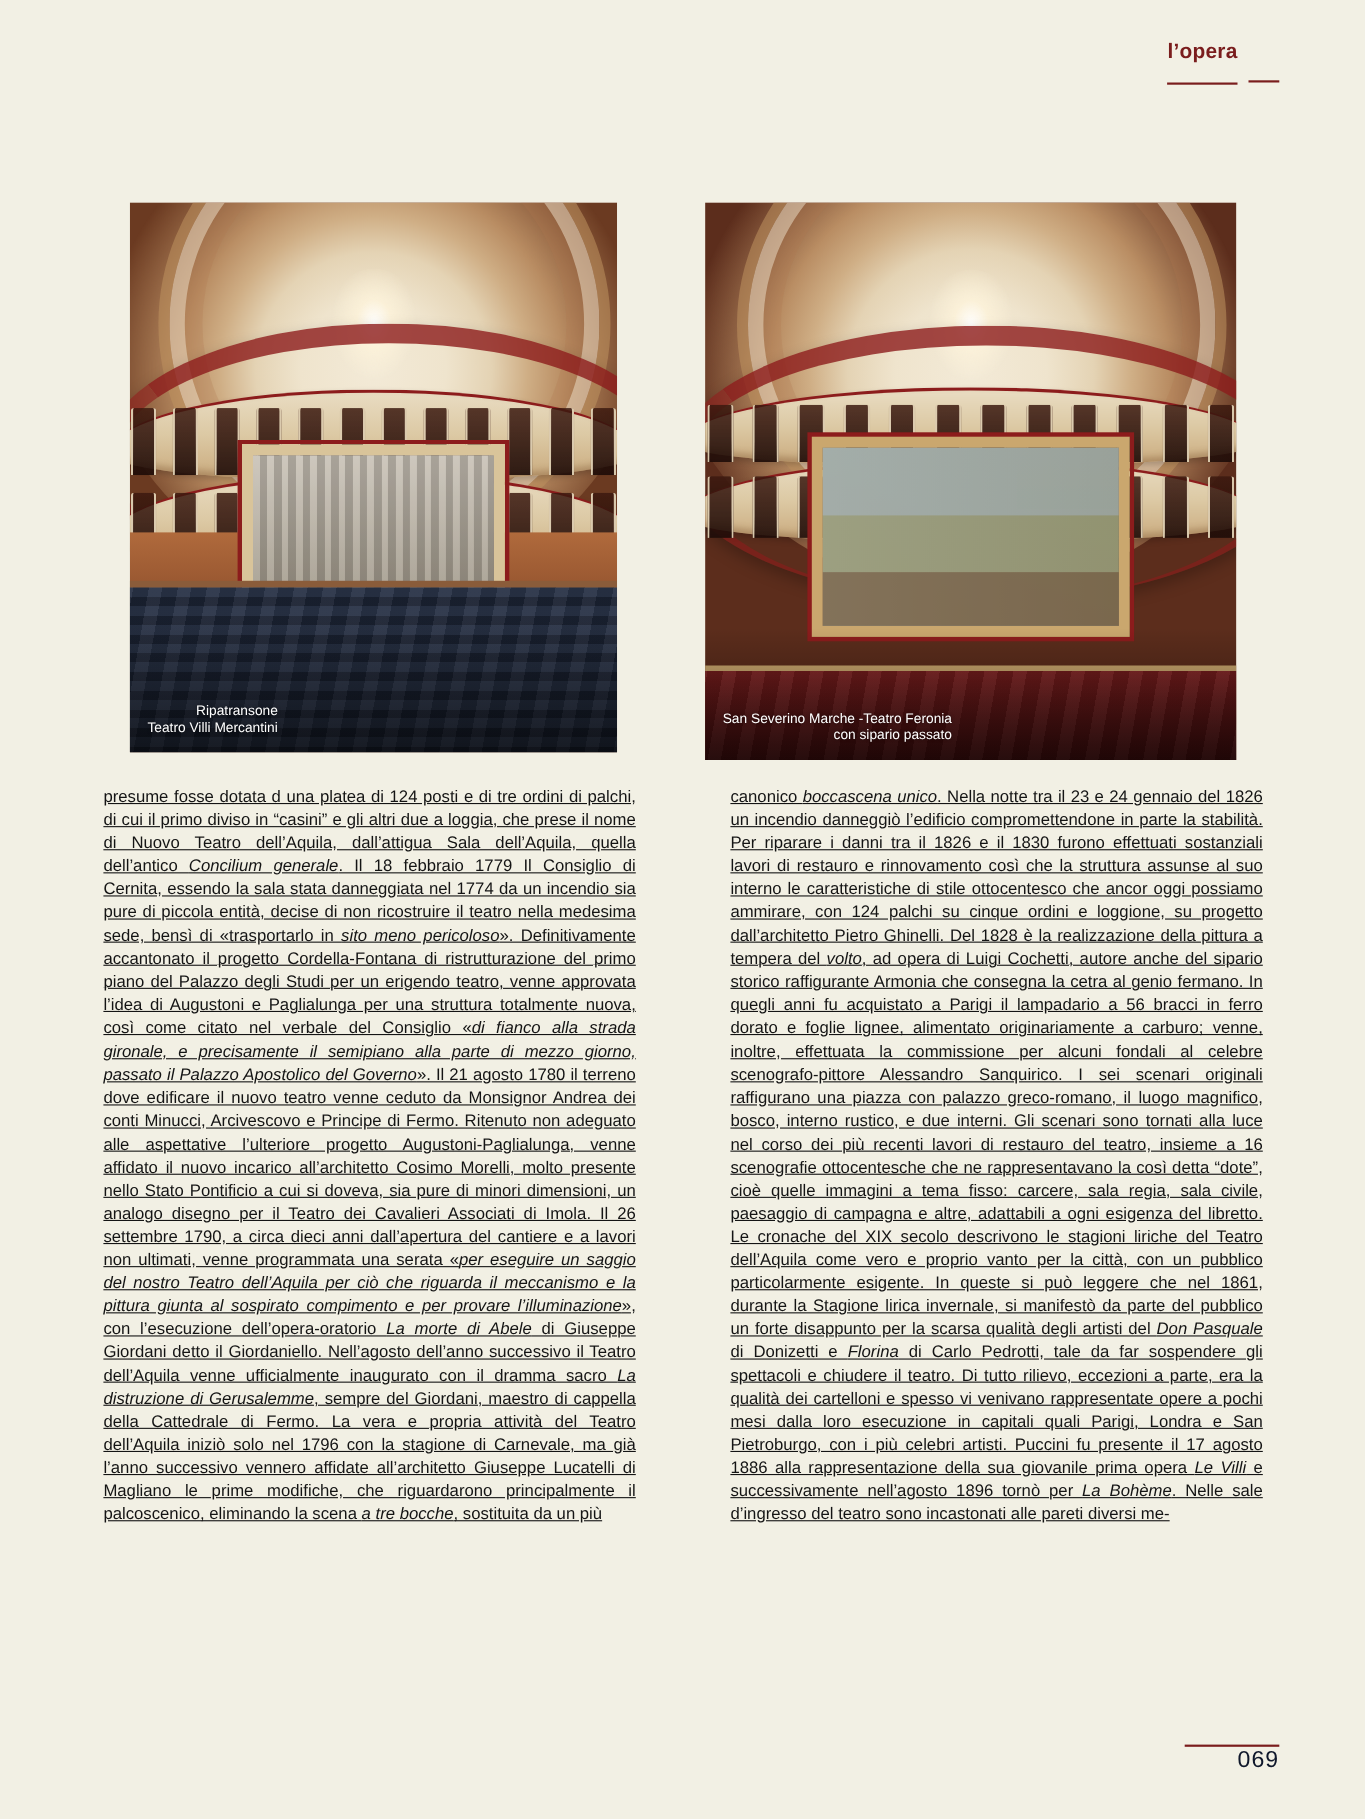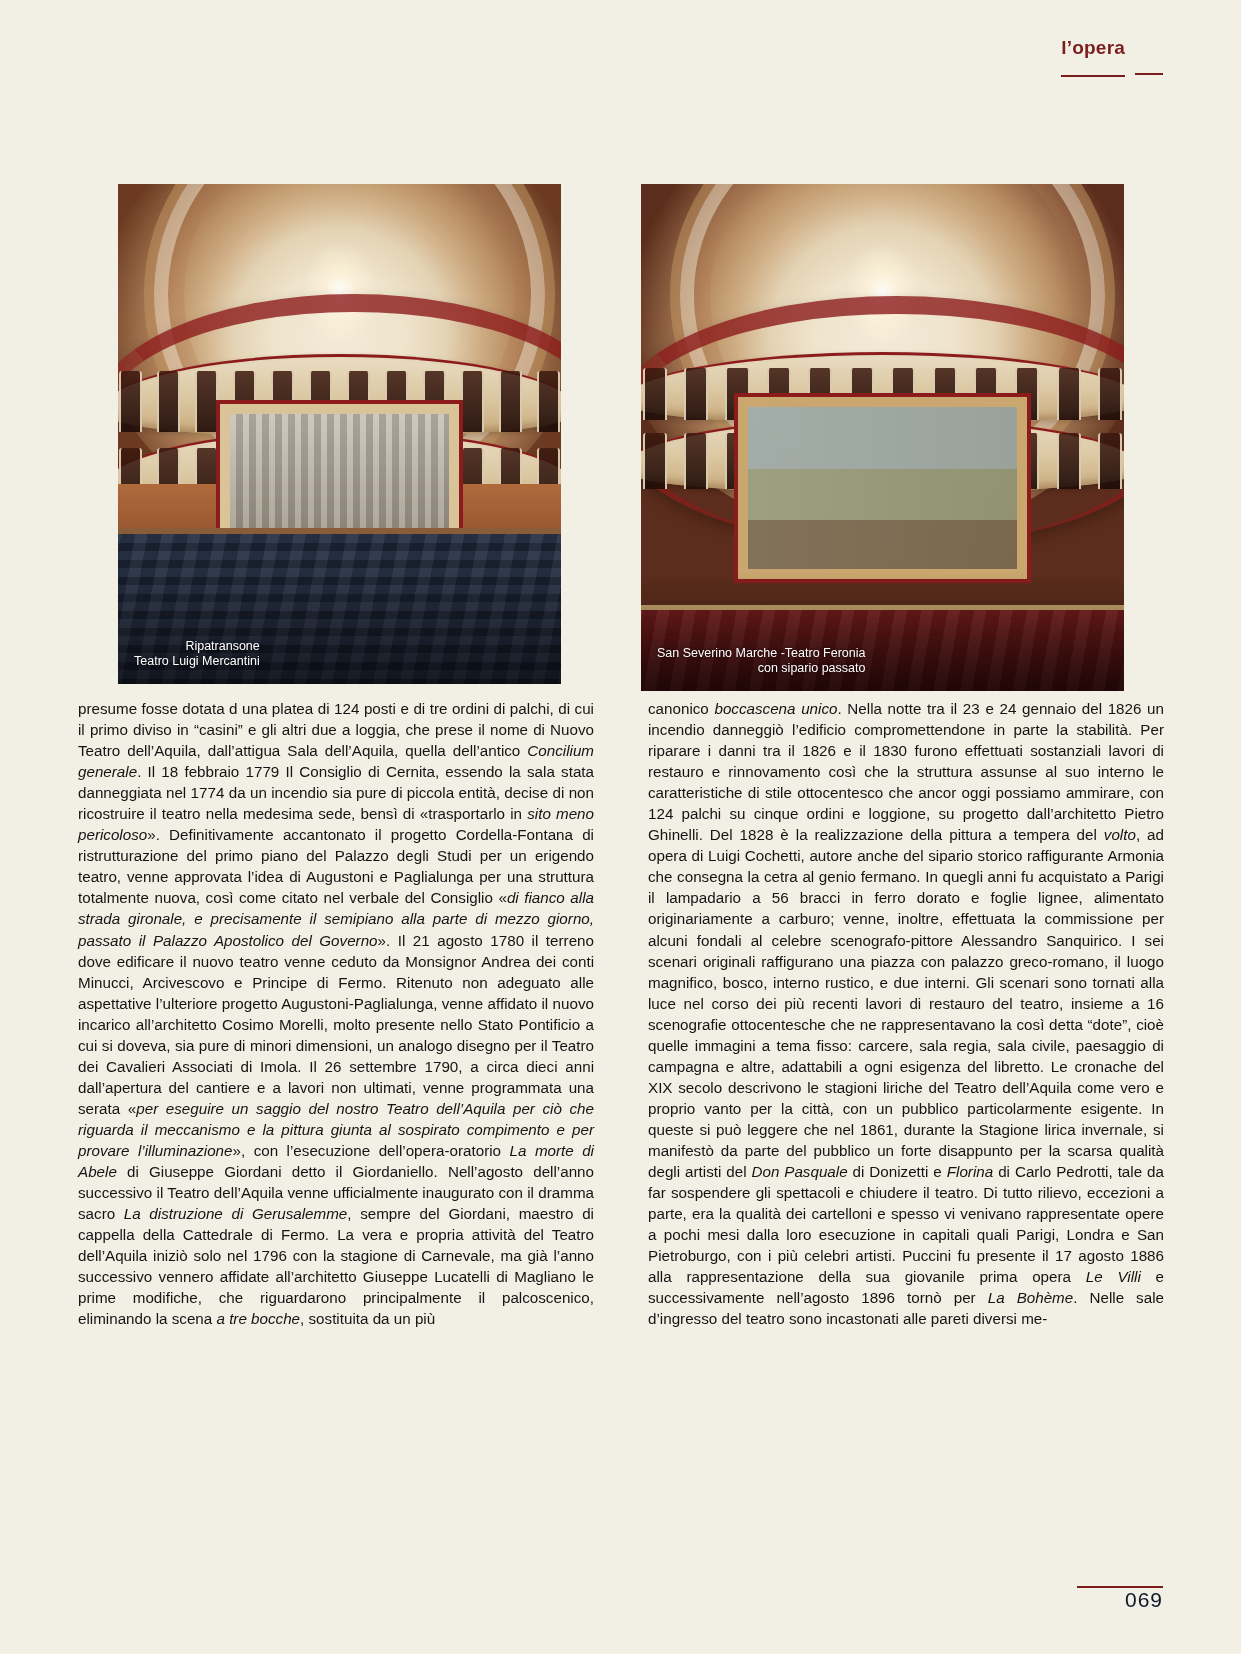--- a/index.html
+++ b/index.html
@@ -239,21 +239,21 @@
     justify-content: space-between;
   }
   .col {
     width: 516px;
     font-size: 15.2px;
     line-height: 1.385;
     text-align: justify;
     hyphens: auto;
     color: #141414;
   }
-  .col p { margin: 0; }
+  .col p { margin: 16px; text-decoration: underline; }
   .col em { font-style: italic; }
 
   
   .folio {
     position: absolute;
     right: 78px;
     bottom: 42px;
     font-size: 21px;
     color: #0f172a;
     letter-spacing: 1px;
@@ -319,21 +319,21 @@
       </div>
       <div class="walls"></div>
       <div class="stage">
         <div class="curtain"></div>
       </div>
       <div class="orchestra"></div>
     </div>
     <div class="fig-shade"></div>
     <figcaption class="fig-caption">
       <div>Ripatransone</div>
-      <div>Teatro Luigi Mercantini</div>
+      <div>Teatro Villi Mercantini</div>
     </figcaption>
   </figure>
 
   <figure class="figure right">
     <div class="theatre">
       <div class="ceiling"></div>
       <div class="chandelier"></div>
       <div class="dome-ring"></div>
       <div class="tiers">
         <div class="tier" style="top:-2%;height:34%;">

